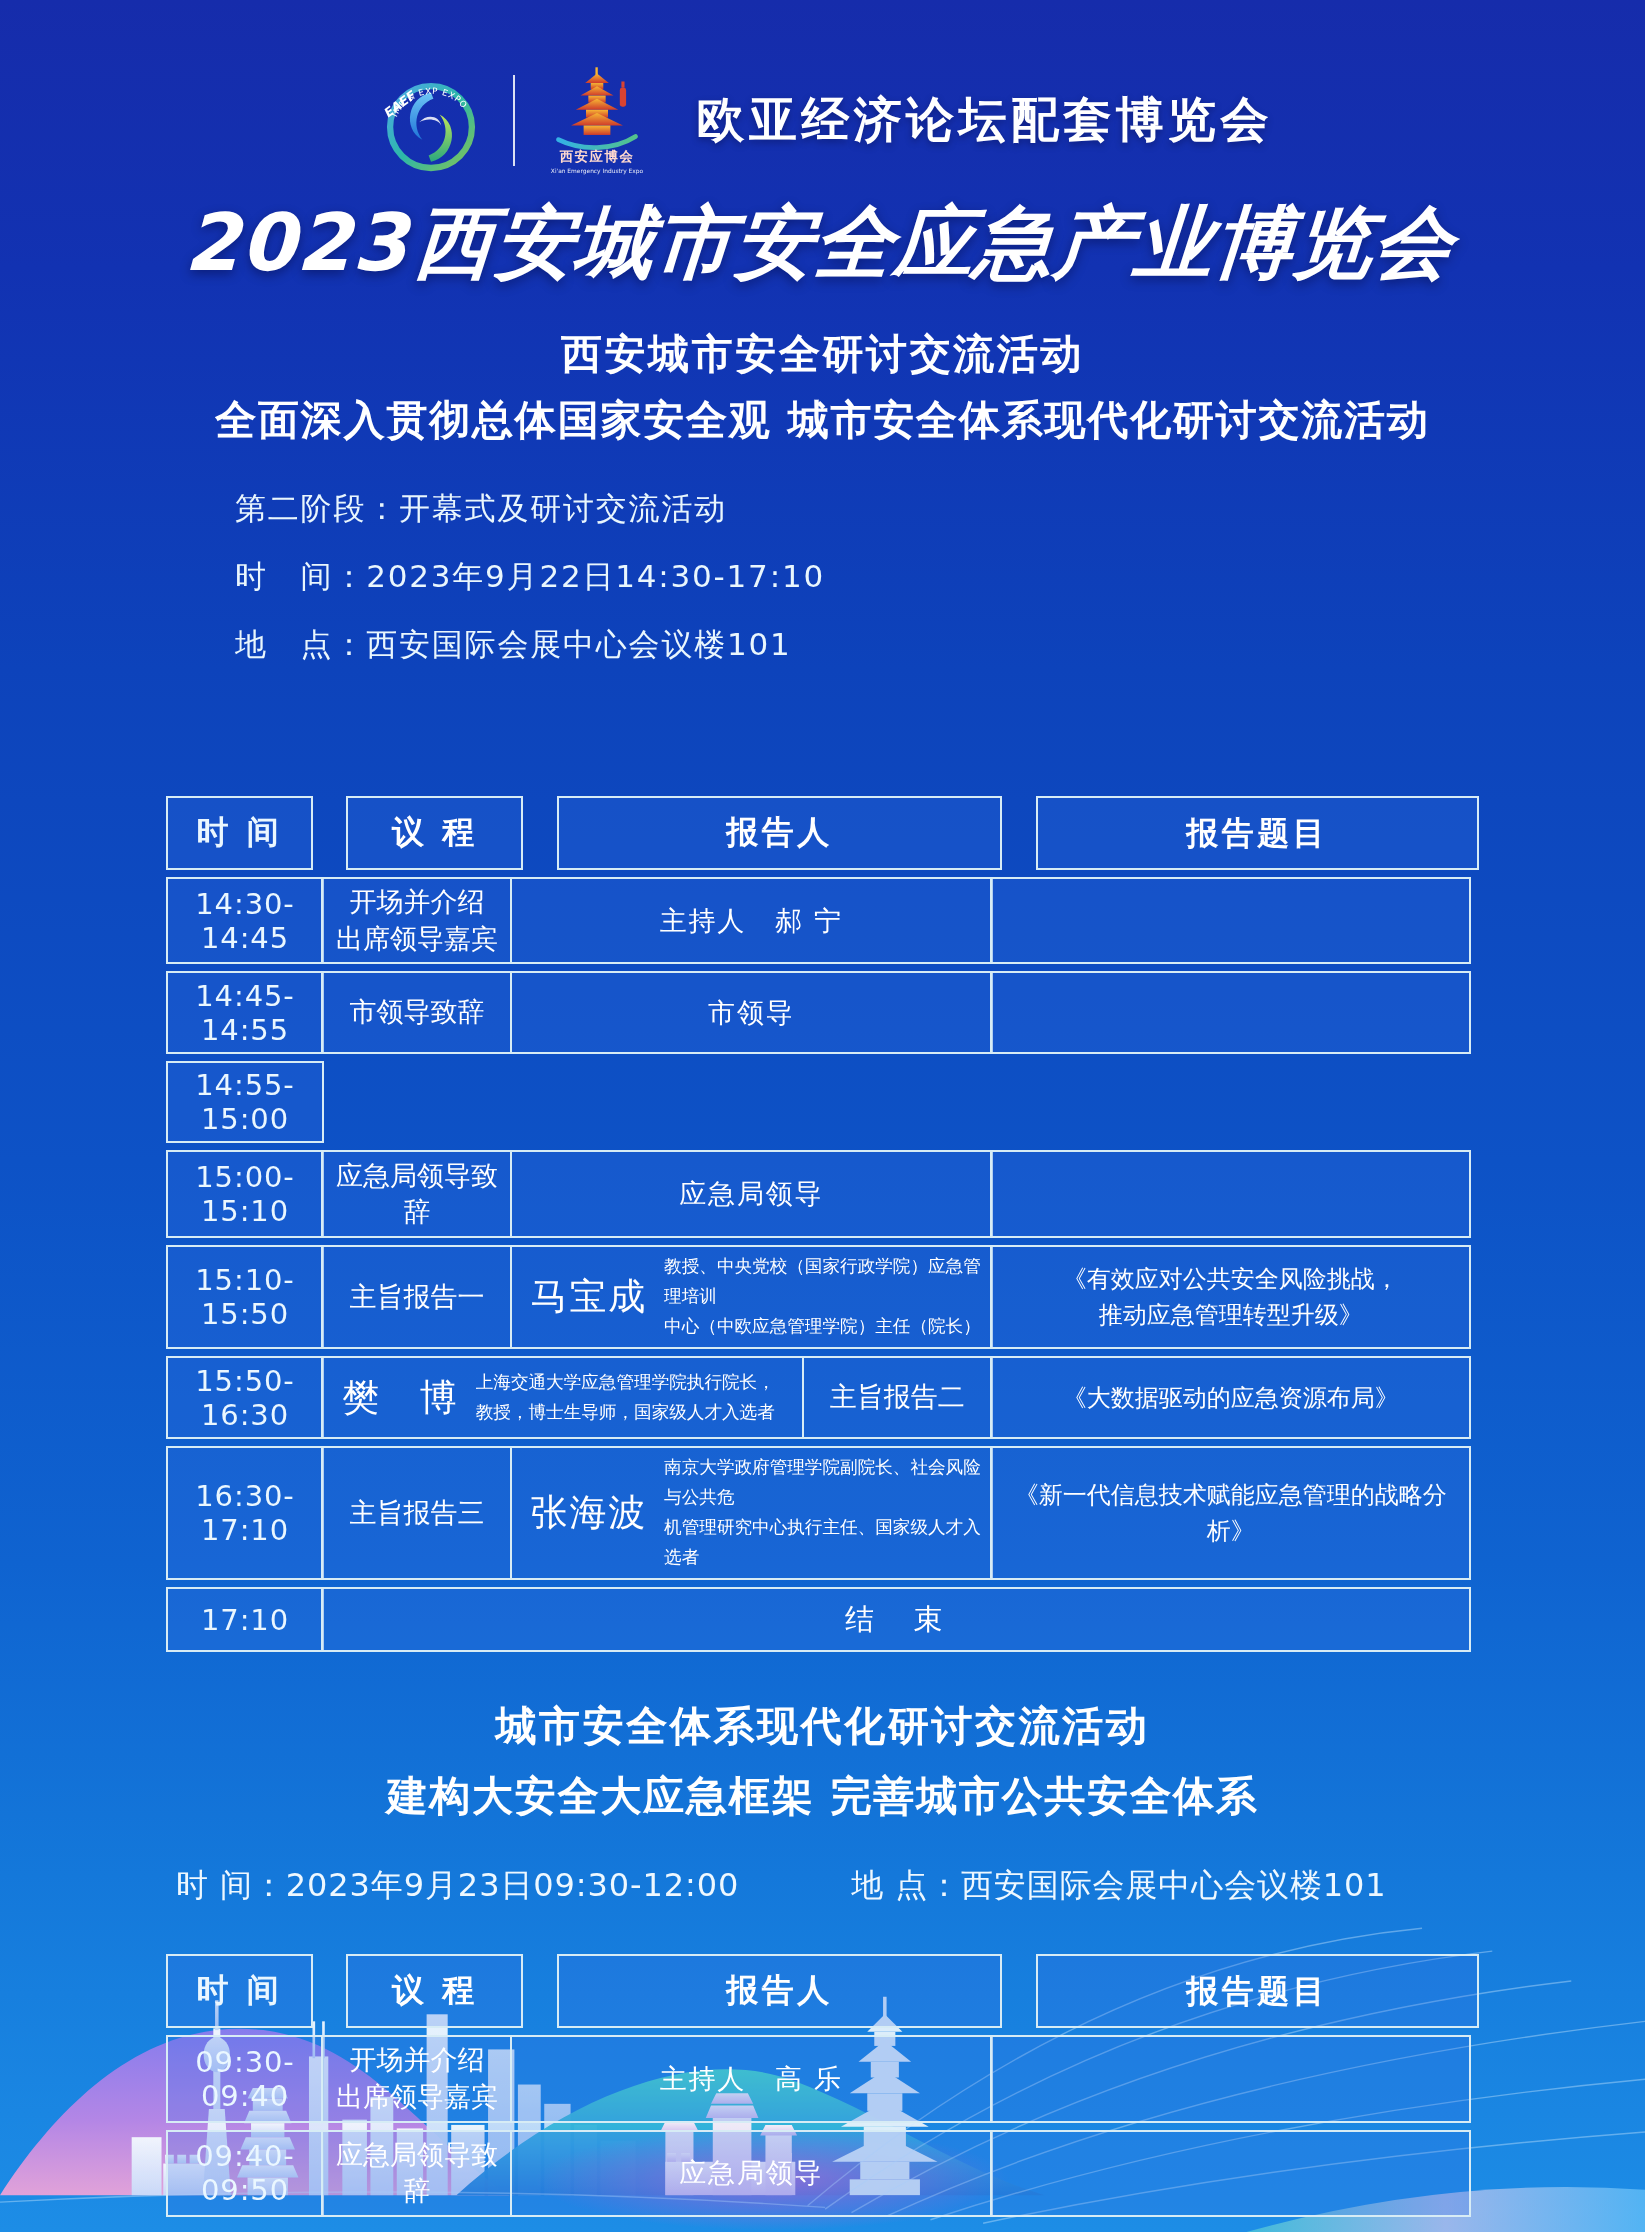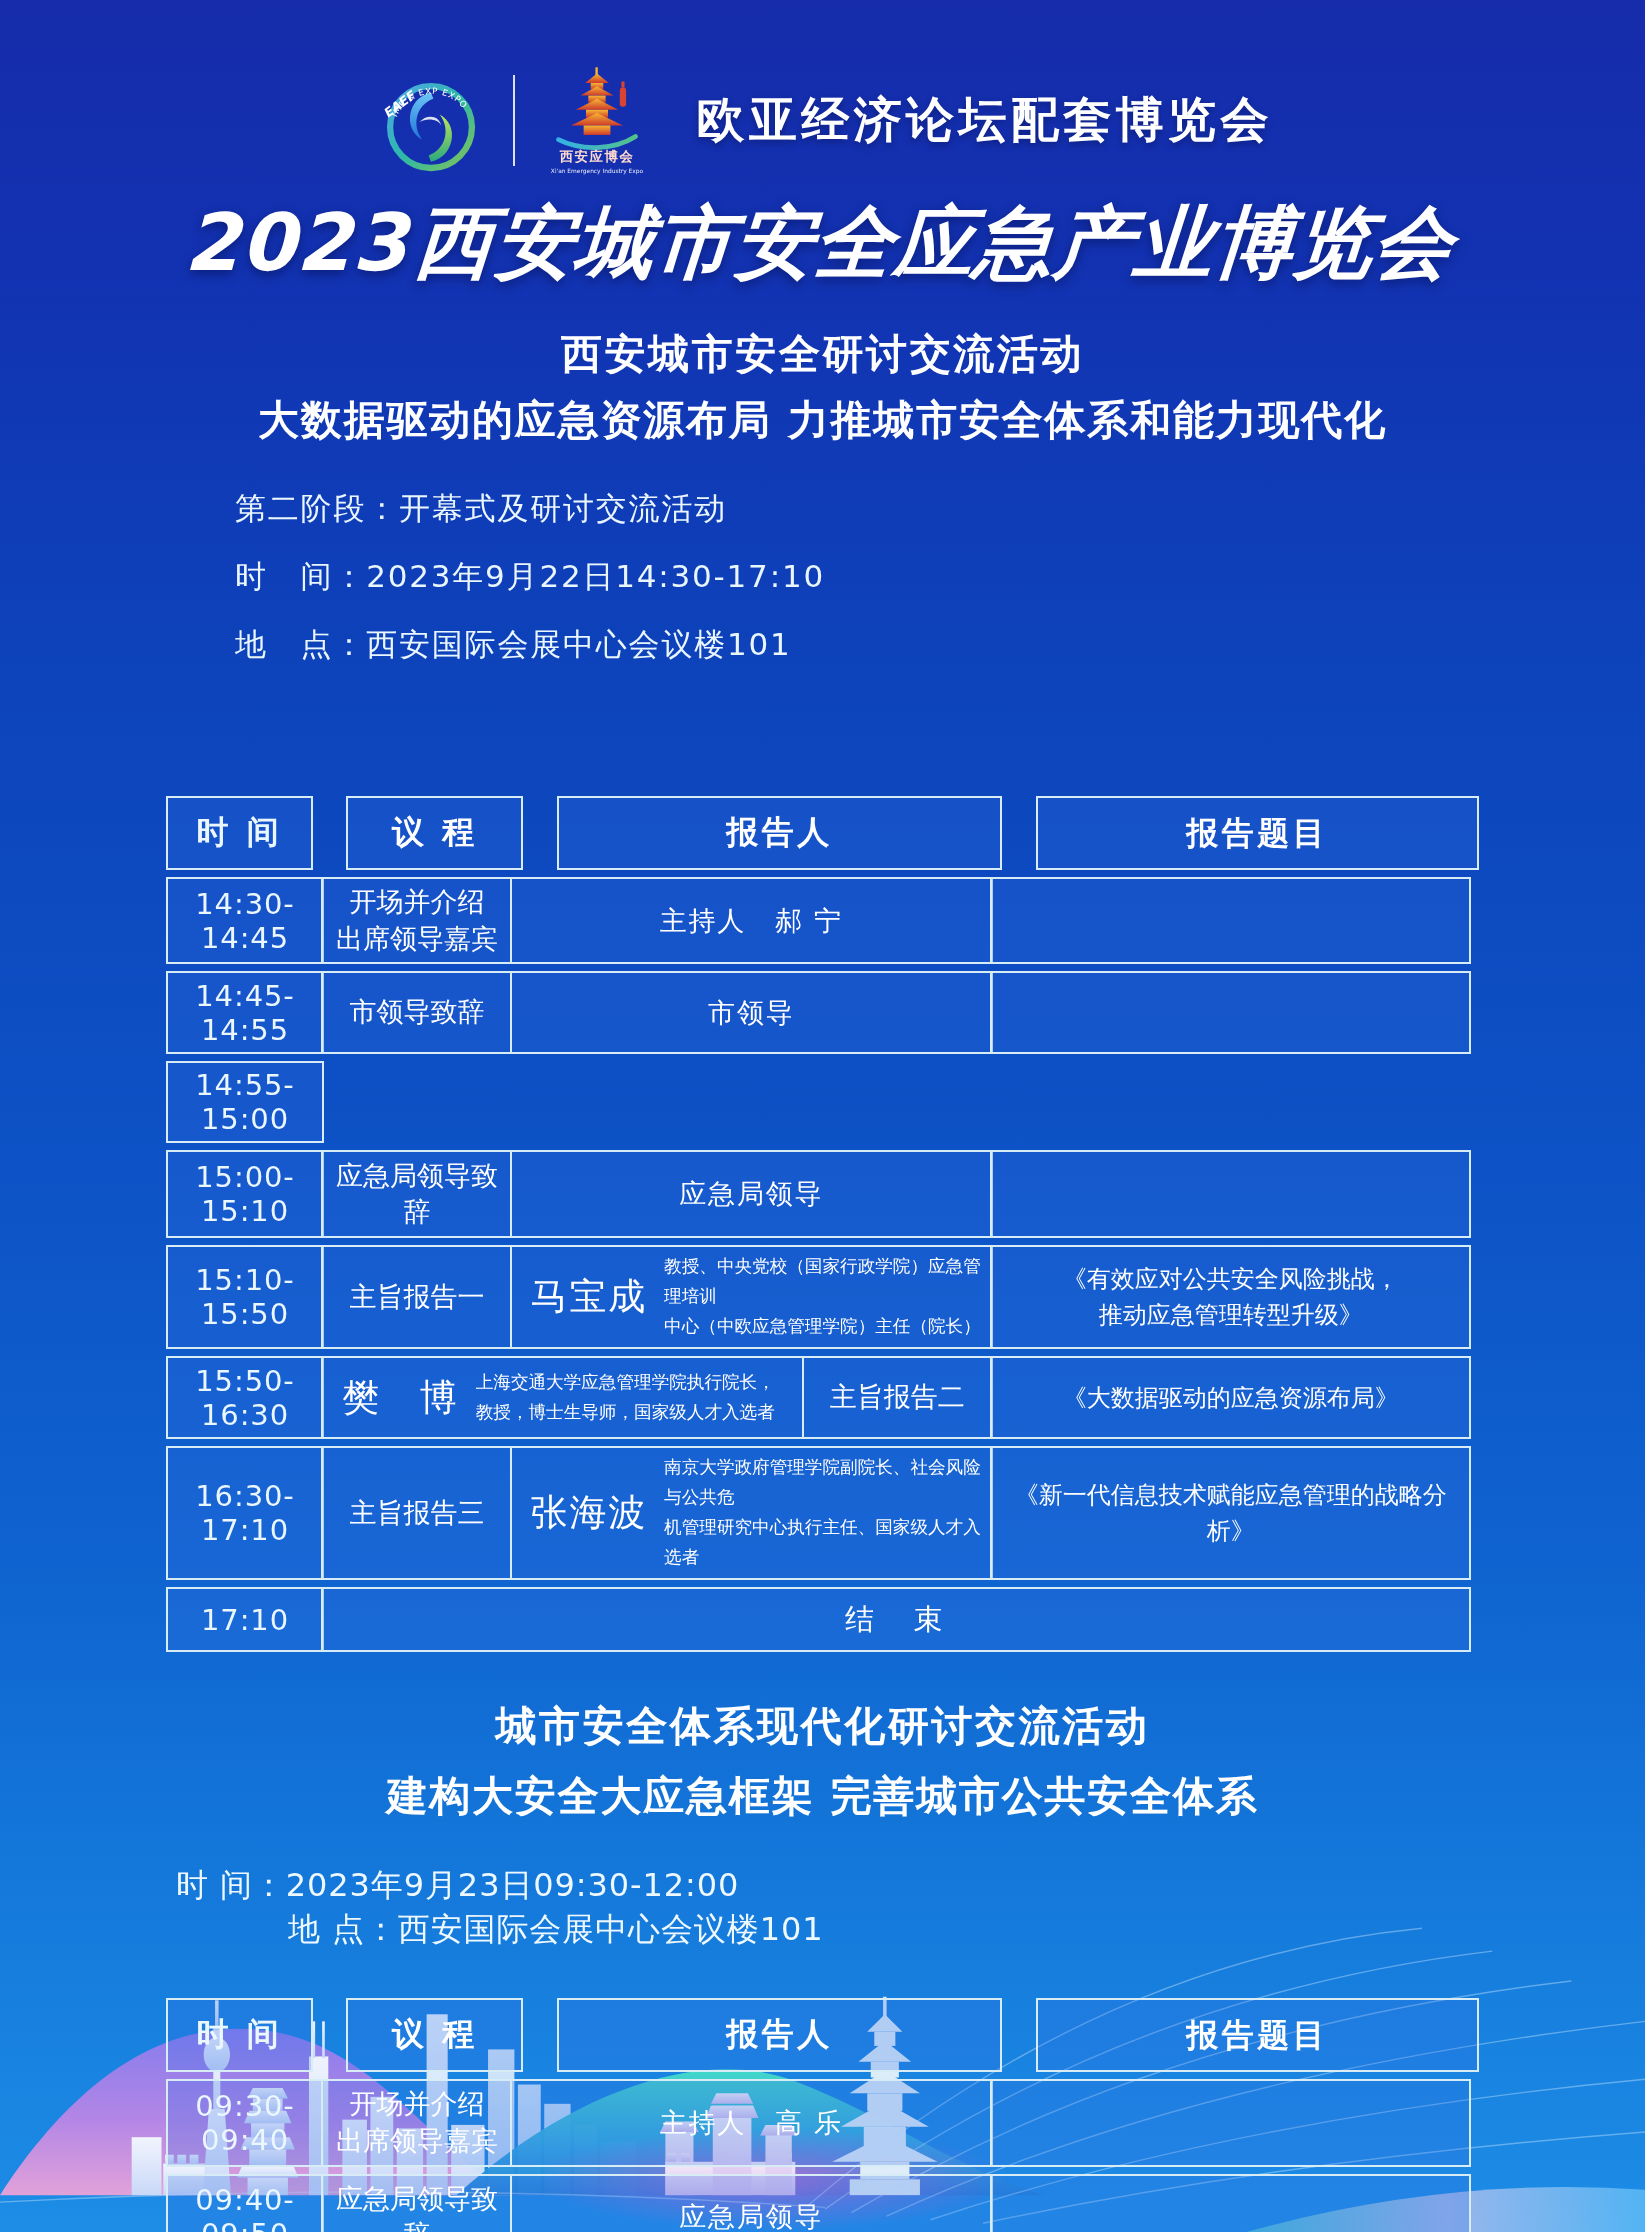--- a/index.html
+++ b/index.html
@@ -37,21 +37,21 @@
   .c-speaker{width:483px;font-size:27px;letter-spacing:1.8px;}
   .c-topic{width:481px;font-size:24px;line-height:1.5;}
   .c-span{width:1150px;font-size:29px;letter-spacing:5.3px;}
   .th{font-weight:800;font-size:32px;letter-spacing:3.5px;min-height:74px;}
   .speaker-split{justify-content:flex-start;padding:5.3px 7px;}
   .sp-name{flex:none;width:140px;font-size:37px;letter-spacing:1.8px;text-align:center;}
   .sp-bio{flex:1;font-size:17.6px;line-height:1.7;letter-spacing:0;text-align:left;padding-left:5.3px;}
   
   .s2h1{text-align:center;font-size:41px;font-weight:800;margin-top:47px;letter-spacing:2.6px;}
   .s2h2{text-align:center;font-size:41px;font-weight:800;margin-top:15px;letter-spacing:1.8px;}
-  .info-line{display:flex;margin:40px 0 0 176px;font-size:32px;color:#eef8ff;letter-spacing:0.9px;flex-direction:column;}
+  .info-line{display:flex;margin:40px 0 0 176px;font-size:32px;color:#eef8ff;letter-spacing:0.9px;}
   .info-place{margin-left:112px;}
   .tbl2{margin-top:46px;}
   
   .bottom-art{position:absolute;left:0;bottom:0;width:1645px;height:316px;z-index:0;display:block;}
   .logo-sub-cn{font-weight:700;}
 </style>
 </head>
 <body>
 
 <svg class="bottom-art" viewBox="0 0 1874 360" preserveAspectRatio="none" aria-hidden="true">
@@ -219,21 +219,21 @@
       <rect x="106" y="26" width="4" height="8" fill="#d84332"></rect>
       <path d="M26,100 C54,114 96,114 124,96" fill="none" stroke="url(#pgSwoosh)" stroke-width="6" stroke-linecap="round" opacity="0.95"></path>
       <text x="75" y="127" text-anchor="middle" font-size="17" class="logo-sub-cn" fill="#ffd9cf" letter-spacing="2">西安应博会</text>
       <text x="75" y="142" text-anchor="middle" font-size="7.5" fill="#ffffff" opacity="0.9">Xi'an Emergency Industry Expo</text>
     </svg>
     <div class="forum-line">欧亚经济论坛配套博览会</div>
   </div>
 
   <div class="main-title">2023西安城市安全应急产业博览会</div>
   <div class="sub1">西安城市安全研讨交流活动</div>
-  <div class="sub2">大数据驱动的应急资源布局  力推城市安全体系和能力现代化</div>
+  <div class="sub2">全面深入贯彻总体国家安全观  城市安全体系现代化研讨交流活动</div>
 
   <div class="stages">
     <div class="stage">
       <div class="stage-line">第二阶段：开幕式及研讨交流活动</div>
       <div class="stage-line">时　间：2023年9月22日14:30-17:10</div>
       <div class="stage-line">地　点：西安国际会展中心会议楼101</div>
     </div>
   </div>
 
   <div class="tbl tbl1">

